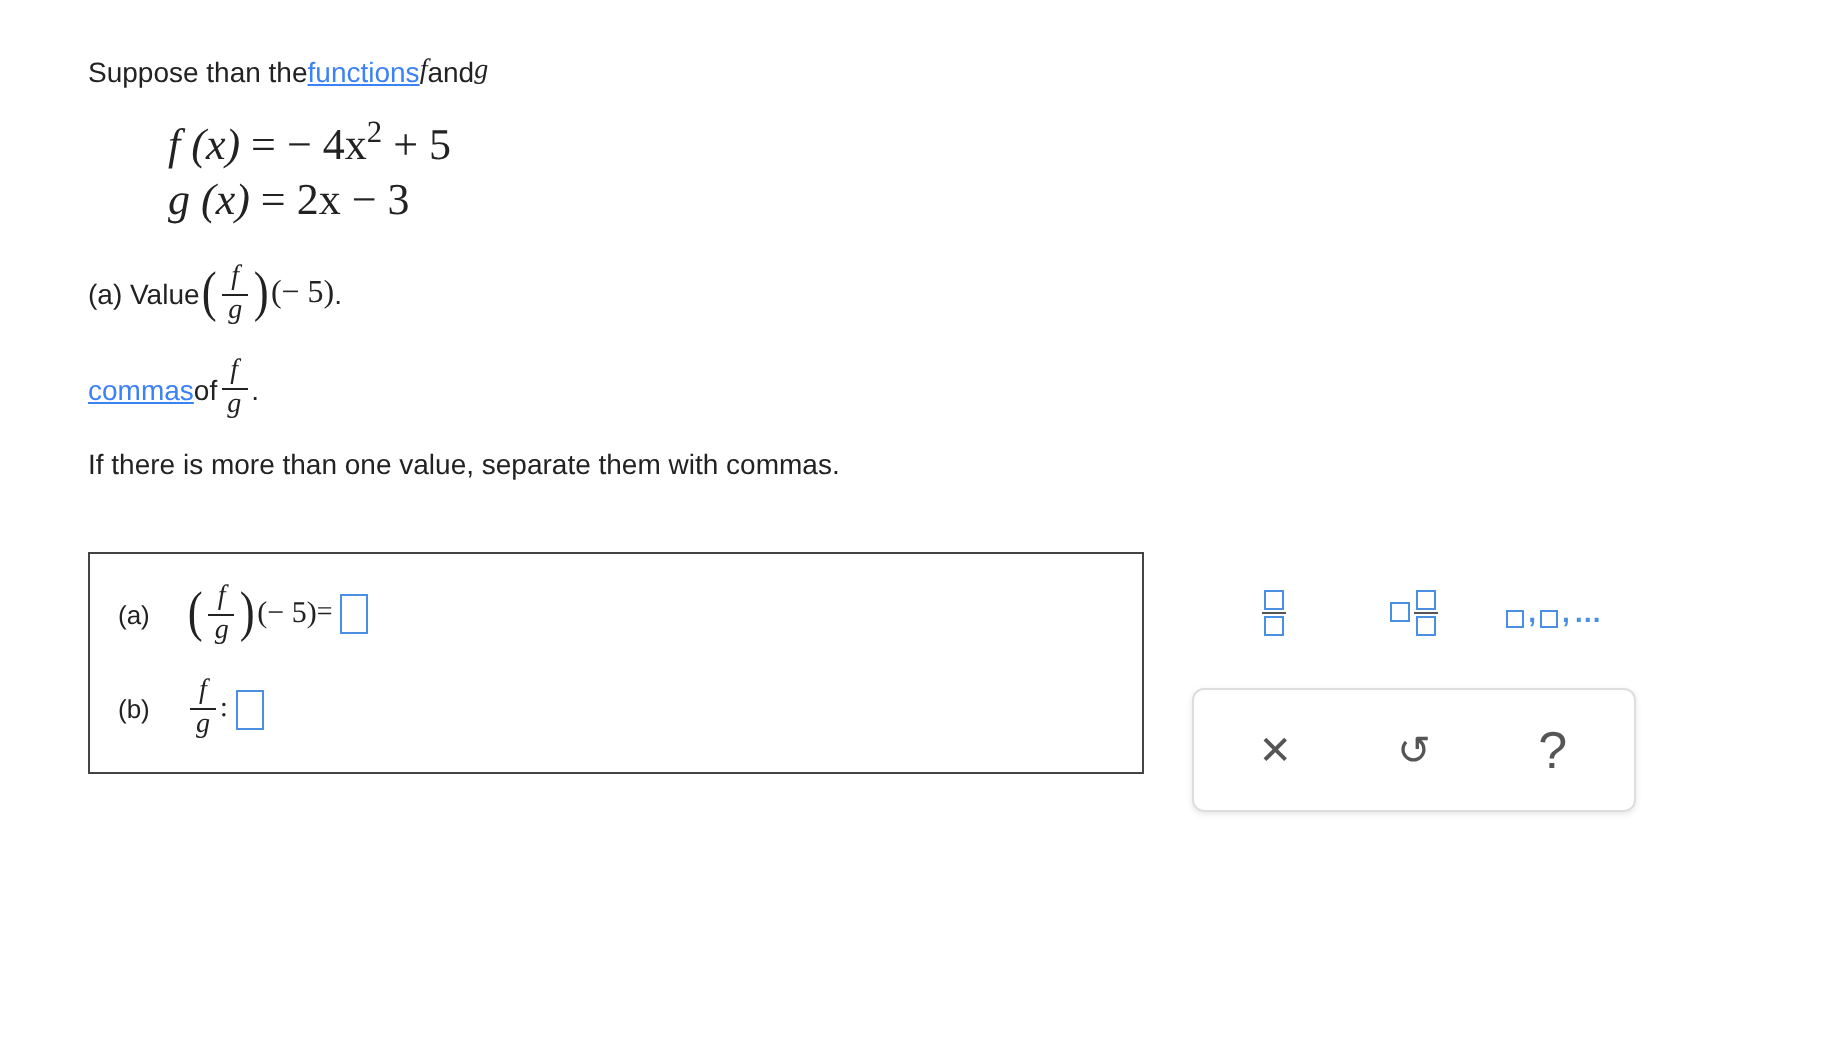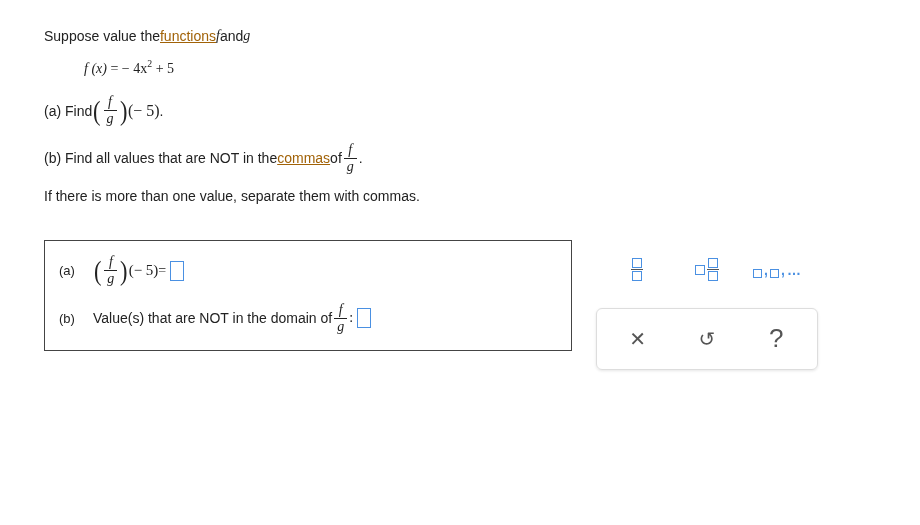--- a/index.html
+++ b/index.html
@@ -6,24 +6,24 @@
   body {
     margin: 0;
     padding: 18px 44px;
     font-family: Arial, Helvetica, sans-serif;
     font-size: 14px;
     color: #222;
     width: 920px;
     height: 525px;
     background: #fff;
   }
-  .link { color: #a16207; }
+  .link { color: #3b82f6; }
   .math { font-family: 'Times New Roman', Times, serif; font-style: italic; }
   .mathup { font-family: 'Times New Roman', Times, serif; font-style: normal; }
-  .eqblock { margin: 14px 0 18px 40px; font-size: 14px; }
+  .eqblock { margin: 14px 0 18px 40px; font-size: 22px; }
   .eqline { margin: 2px 0; }
   sup { font-size: 0.7em; }
   .qline { margin: 10px 0; display: flex; align-items: center; flex-wrap: wrap; }
   .frac {
     display: inline-flex; flex-direction: column; align-items: center;
     vertical-align: middle; font-family: 'Times New Roman', serif;
     font-style: italic; line-height: 1; margin: 0 2px;
   }
   .frac .num { padding: 0 3px 1px 3px; }
   .frac .den { border-top: 1px solid #222; padding: 1px 3px 0 3px; }
@@ -65,48 +65,50 @@
   .dominobox .bar { width:12px; height:1.5px; background:#555; margin:1px 0;}
   .dominobox .d2 { width:10px; height:10px; border:1.5px solid #4a90e2; }
   .mixed { display:inline-flex; align-items:center; gap:2px; }
   .listicon { display:inline-flex; align-items:flex-end; gap:2px; color:#4a90e2; font-weight:bold; font-size:14px;}
   .listicon .sq { width:9px; height:9px; border:1.5px solid #4a90e2; }
 </style>
 </head>
 <body>
 
 <div class="qline">
-  <span>Suppose value the </span>
+  <span>Suppose than the </span>
   <a href="#" class="link">functions</a>
   <span> </span>
   <span class="math">f</span>
   <span> and </span>
   <span class="math">g</span>
 </div>
 
 <div class="eqblock">
   <div class="eqline">
     <span class="math">f (x)</span><span class="mathup"> = − 4x</span><sup class="mathup">2</sup><span class="mathup"> + 5</span>
   </div>
+  <div class="eqline">
+    <span class="math">g (x)</span><span class="mathup"> = 2x − 3</span>
+  </div>
 </div>
 
 <div class="qline">
-  <span>(a) Find </span>
+  <span>(a) Value </span>
   <span class="paren">(</span>
   <span class="frac">
     <span class="num">f</span>
     <span class="den">g</span>
   </span>
   <span class="paren">)</span>
   <span class="mathup" style="font-size:16px">(− 5)</span>
   <span>.</span>
 </div>
 
 <div class="qline" style="margin-top:16px">
-  <span>(b) Find all values that are NOT in the </span>
   <a href="#" class="link">commas</a>
   <span> of </span>
   <span class="frac">
     <span class="num">f</span>
     <span class="den">g</span>
   </span>
   <span>.</span>
 </div>
 <div class="qline" style="margin-top:14px">
   <span>If there is more than one value, separate them with commas.</span>
@@ -121,21 +123,20 @@
         <span class="num">f</span>
         <span class="den">g</span>
       </span>
       <span class="paren">)</span>
       <span class="mathup" style="font-size:15px">(− 5)</span>
       <span class="mathup"> = </span>
       <span class="inputbox"></span>
     </div>
     <div class="ansrow" style="margin-bottom:6px">
       <span class="lab">(b)</span>
-      <span>Value(s) that are NOT in the domain of </span>
       <span class="frac">
         <span class="num">f</span>
         <span class="den">g</span>
       </span>
       <span class="mathup"> :</span>
       <span class="inputbox"></span>
     </div>
   </div>
 
   <div class="toolpanel">

